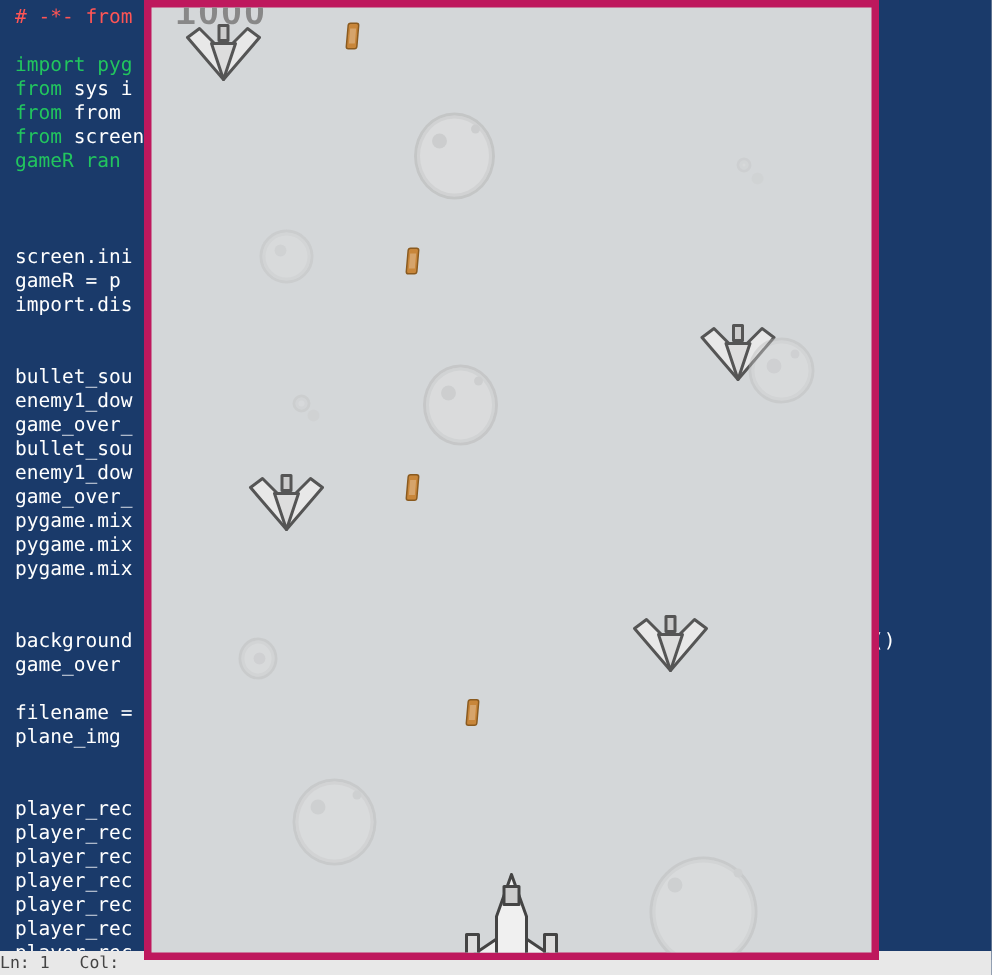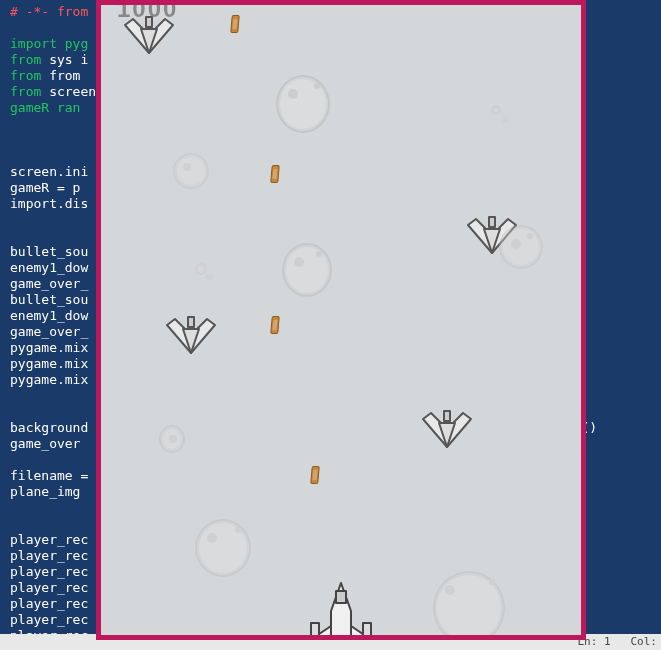--- a/index.html
+++ b/index.html
@@ -1,20 +1,20 @@
 <!DOCTYPE html>
 <html><head>
 <meta charset="utf-8">
 <style>
 *{margin:0;padding:0;box-sizing:border-box}
 body{width:661px;height:650px;overflow:hidden;background:#1a3a6a;font-family:Consolas,monospace;font-size:13px;position:relative}
 .editor{position:absolute;left:0;top:0;width:661px;height:640px;background:#1a3a6a;color:#fff;padding:4px 10px;line-height:16px;white-space:pre}
 .kw{color:#22c55e}
 .cm{color:#ff5555}
-.status{position:absolute;left:0;bottom:0;width:661px;height:16px;background:#e8e8e8;color:#444;font-size:11px;text-align:right;padding-right:4px;line-height:16px}
+.status{position:absolute;left:0;bottom:0;width:661px;height:16px;background:#e8e8e8;color:#444;font-size:11px;padding-right:4px;line-height:16px}
 .game{position:absolute;left:96px;top:0;width:490px;height:640px;background:#d4d7d9;border:5px solid #be185d;overflow:hidden}
 .score{position:absolute;left:16px;top:-10px;color:#888;font-size:24px;font-weight:bold;font-family:Arial,sans-serif;letter-spacing:2px}
 .sprite{position:absolute}
 .enemy svg,.player svg{display:block}
 .bullet{width:8px;height:18px;background:#c8863a;border:1px solid #8a5a1f;border-radius:2px;transform:skewX(-5deg)}
 .bullet::before{content:"";position:absolute;left:1px;top:3px;width:4px;height:10px;background:rgba(255,255,255,.25)}
 .asteroid{border-radius:50%;background:#e0e0e0;border:2px solid #bbb;box-shadow:inset 0 0 0 2px #d0d0d0}
 .asteroid::before,.asteroid::after{content:"";position:absolute;border-radius:50%;background:#c8c8c8}
 .asteroid.a::before{width:10px;height:10px;left:10px;top:12px}
 .asteroid.a::after{width:6px;height:6px;right:8px;top:6px}

